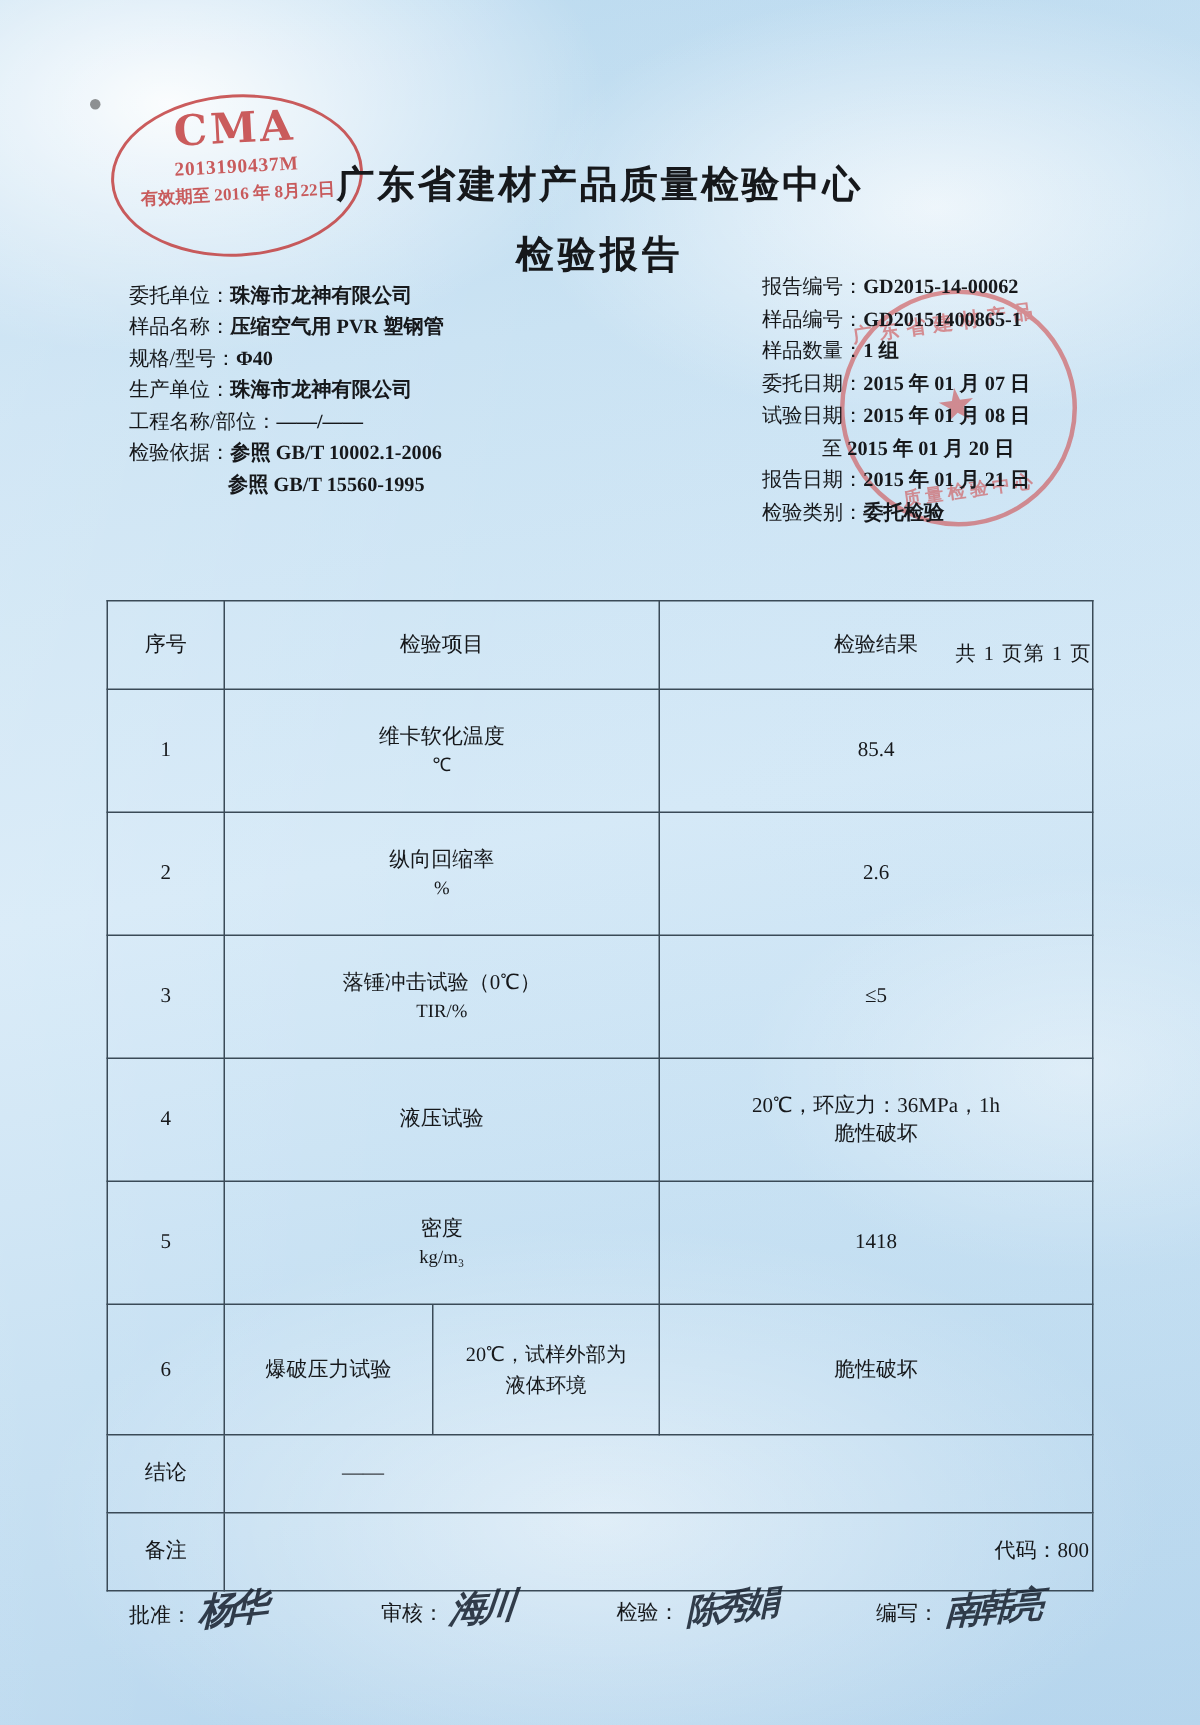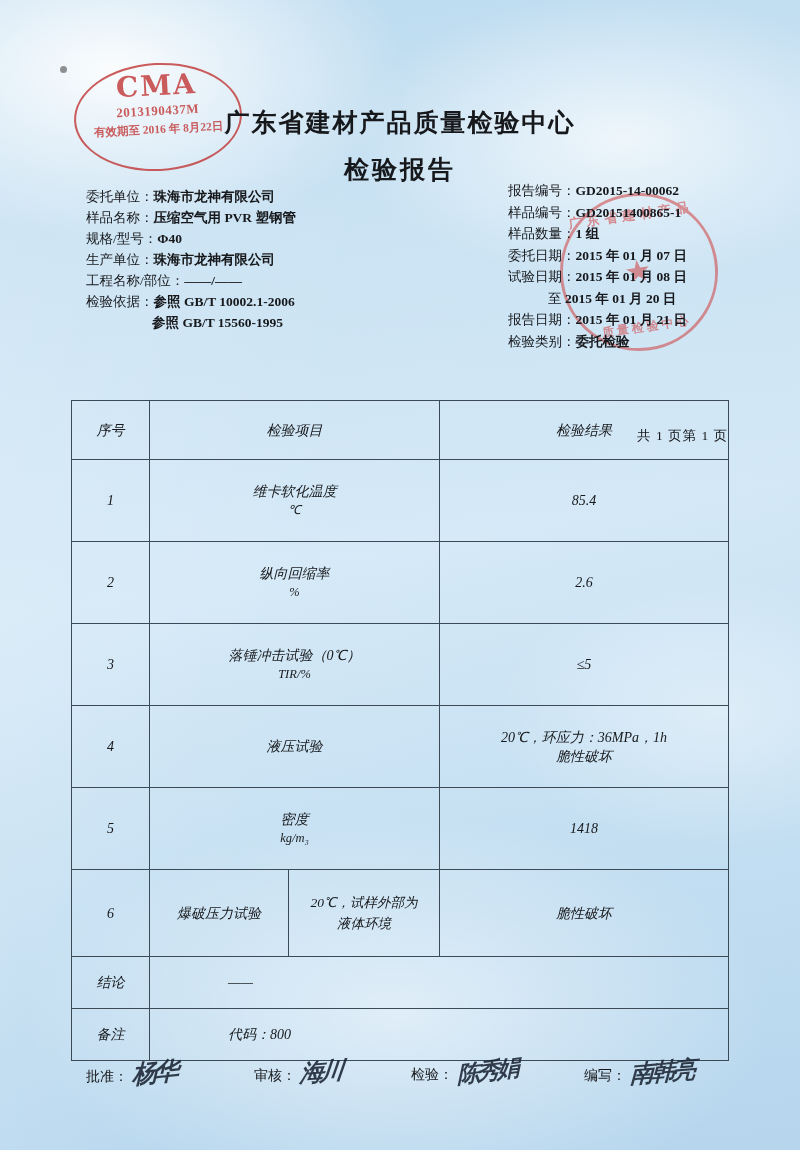--- a/index.html
+++ b/index.html
@@ -120,21 +120,20 @@
     table-layout: fixed;
   }
   table.report td {
     border: 1px solid #3a4a57;
     text-align: center;
     vertical-align: middle;
     font-size: 14px;
     color: #16181b;
     padding: 4px 2px;
     line-height: 19px;
-    font-style: italic;
   }
   td.head {
     height: 50px;
     font-size: 14.5px;
   }
   .col-no   { width: 78px; }
   .col-item { width: 290px; }
   .col-res  { width: 289px; }
   .sub { font-size: 12.5px; }
   .row-tall  { height: 82px; }
@@ -421,21 +420,21 @@
           <td>脆性破坏</td>
         </tr>
 
         <tr class="row-short">
           <td>结论</td>
           <td colspan="2" style="text-align:left;padding-left:78px">——</td>
         </tr>
 
         <tr class="row-short">
           <td>备注</td>
-          <td colspan="2" style="text-align:left;padding-left:78px">代码：800</td>
+          <td colspan="2" style="text-align:right;padding-left:78px">代码：800</td>
         </tr>
       </tbody>
     </table>
   </div>
 
   <div class="sign-row">
     <div class="sign-item" style="left:0;top:6px">
       <span>批准：</span>
       <span class="sig s1">杨华</span>
     </div>

